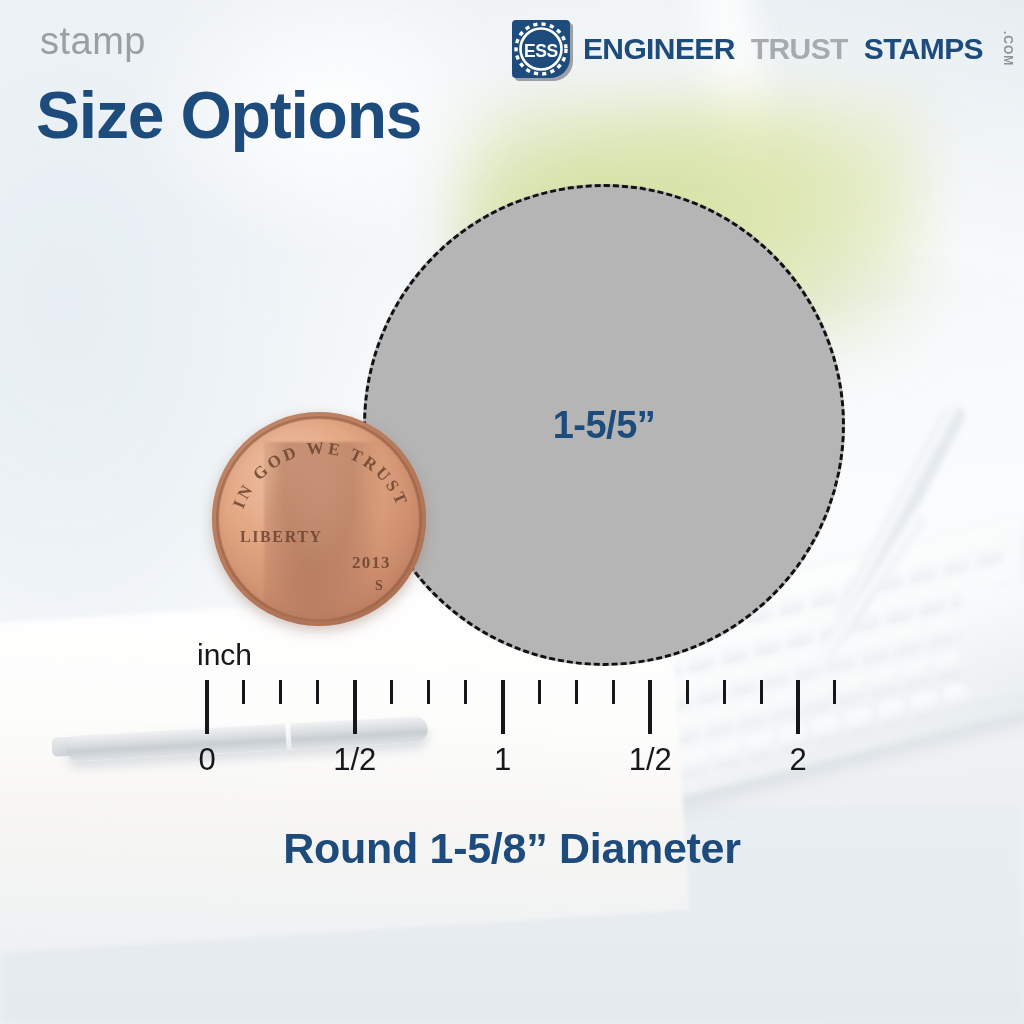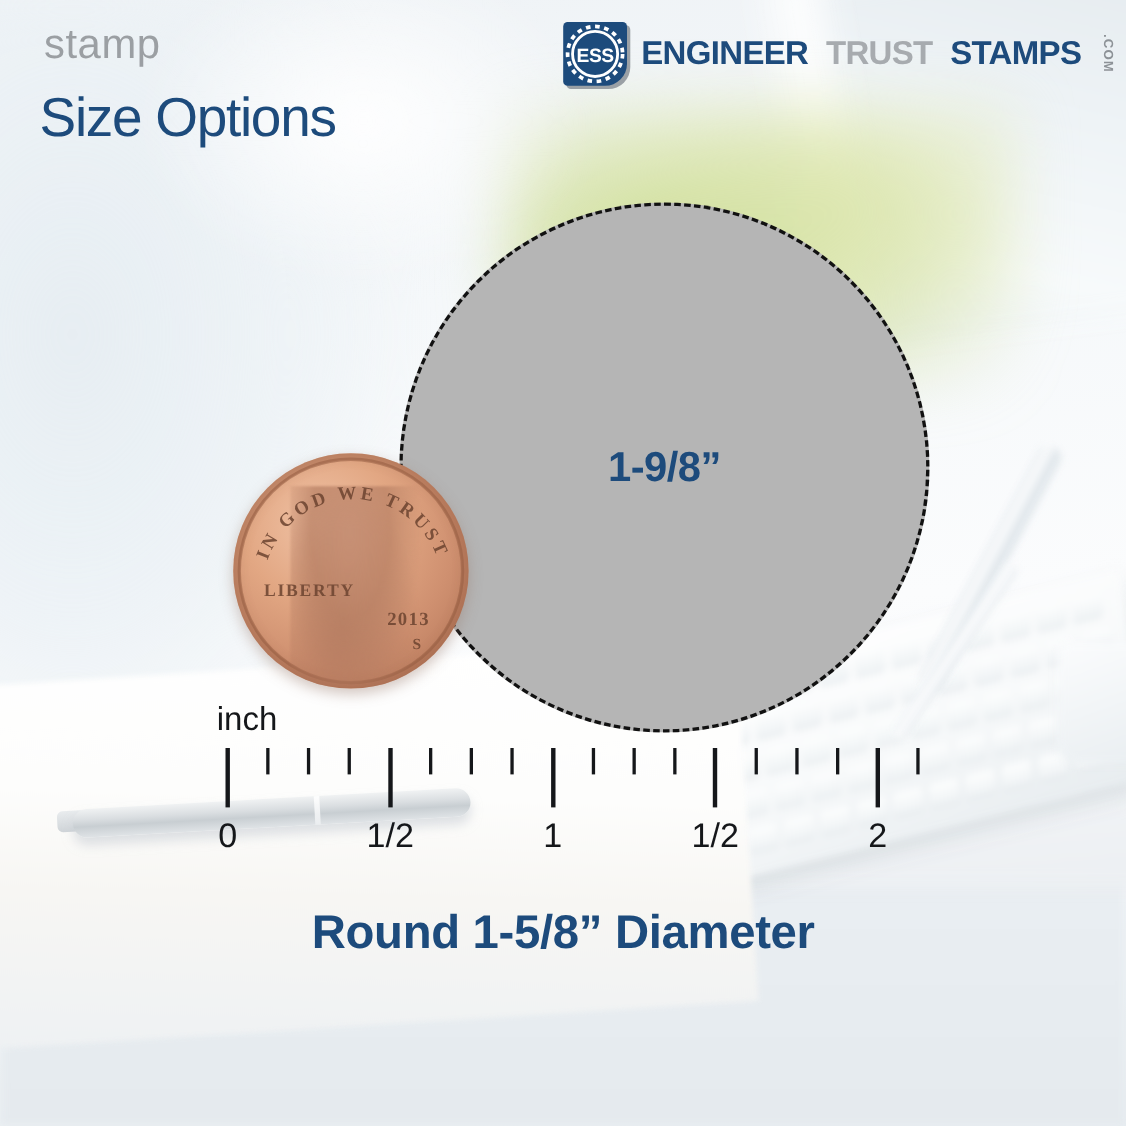--- a/index.html
+++ b/index.html
@@ -141,22 +141,22 @@
   }
 
   
   .kicker{
     position:absolute; left:40px; top:22px;
     font-size:38px; line-height:1; letter-spacing:.5px;
     color:#9b9fa3; font-weight:300;
   }
   .headline{
     position:absolute; left:36px; top:82px;
-    font-size:50px; line-height:1;
-    font-weight:400; letter-spacing:-1.2px;
+    font-size:66px; line-height:1;
+    font-weight:700; letter-spacing:-1.2px;
     color:#1d4b7c;
   }
 
   
   .logo{
     position:absolute; right:10px; top:16px;
     display:flex; align-items:center; gap:9px;
   }
   .logo-badge{ width:66px; height:66px; position:relative; flex:0 0 auto; }
   .logo-word{
@@ -346,21 +346,21 @@
     <div class="logo-word">
       <span class="lw-a">ENGINEER</span>
       <span class="lw-b">TRUST</span>
       <span class="lw-c">STAMPS</span>
       <span class="lw-dot">.COM</span>
     </div>
   </div>
 
   <div class="stamp-shape">
     <div class="stamp-label">
-      <div>1-9/8”</div>
+      <div>1-5/5”</div>
     </div>
   </div>
 
   <div class="penny">
     <div class="penny-rim"></div>
     <div class="penny-bust"></div>
     <svg viewBox="0 0 214 214" width="214" height="214" aria-hidden="true">
       <defs>
         <path id="mottoArc" d="M 28 110 A 82 82 0 0 1 186 96" fill="none"></path>
       </defs>

